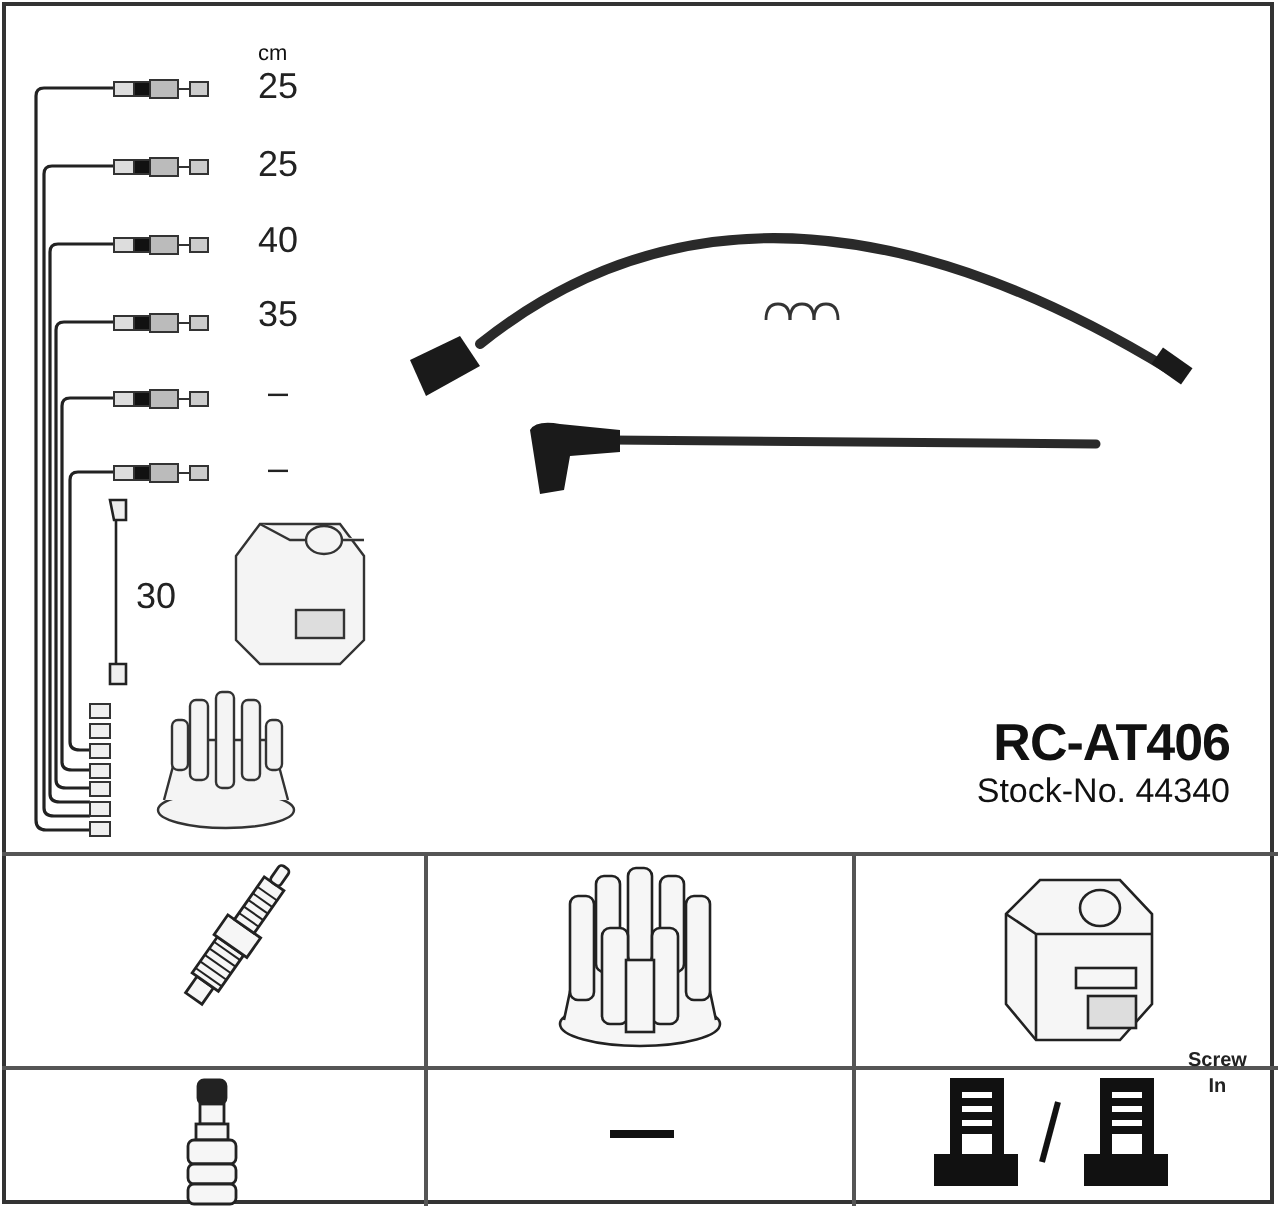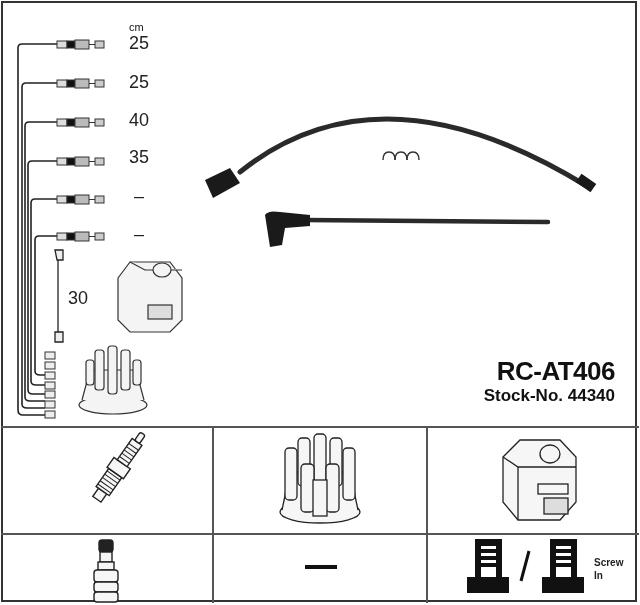--- a/index.html
+++ b/index.html
@@ -4,22 +4,22 @@
 <style>
   html,body{margin:0;padding:0;background:#fff;}
   body{width:640px;height:605px;position:relative;overflow:hidden;font-family:"Liberation Sans",sans-serif;color:#111;}
   .frame{position:absolute;left:1px;top:1px;width:636px;height:601px;border:2px solid #333;box-sizing:border-box;}
   .hline{position:absolute;left:1px;width:638px;height:2px;background:#555;}
   .vline{position:absolute;width:2px;background:#555;}
   .abs{position:absolute;}
   .len{position:absolute;font-size:18px;color:#222;left:129px;}
   .cm{position:absolute;left:129px;top:21px;font-size:11px;font-weight:normal;}
   .title{position:absolute;right:25px;top:356px;font-size:26px;font-weight:bold;letter-spacing:-0.5px;}
-  .stock{position:absolute;right:25px;top:386px;font-size:17px;font-weight:bold;}
-  .screw{position:absolute;left:594px;top:556px;font-size:10px;text-align:left;line-height:13px;font-weight:bold;color:#222;}
+  .stock{position:absolute;right:25px;top:386px;font-size:17px;font-weight:normal;}
+  .screw{position:absolute;left:594px;top:524px;font-size:10px;text-align:center;line-height:13px;font-weight:bold;color:#222;}
   svg{position:absolute;overflow:visible;}
 </style>
 </head>
 <body>
 
 <div class="frame"></div>
 
 <div>
   <span class="cm">cm</span>
   <span class="len" style="top:33px">25</span>

